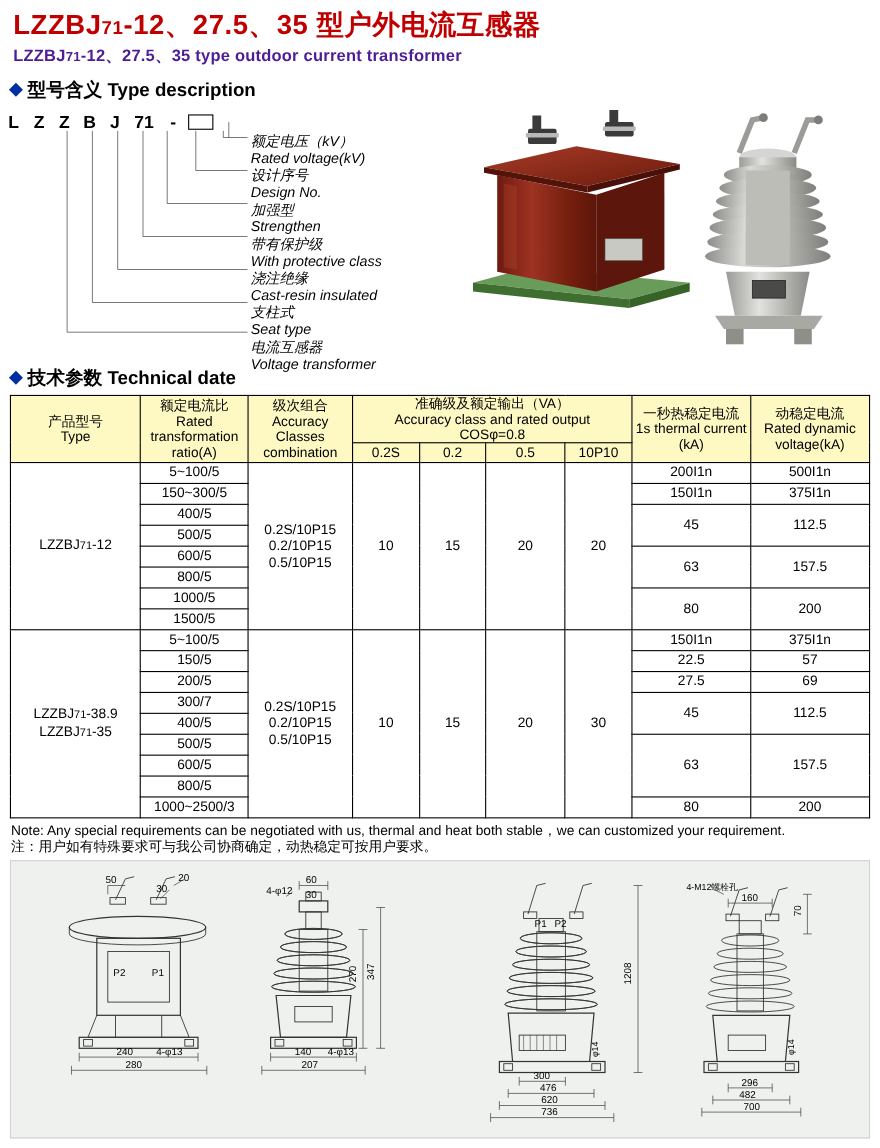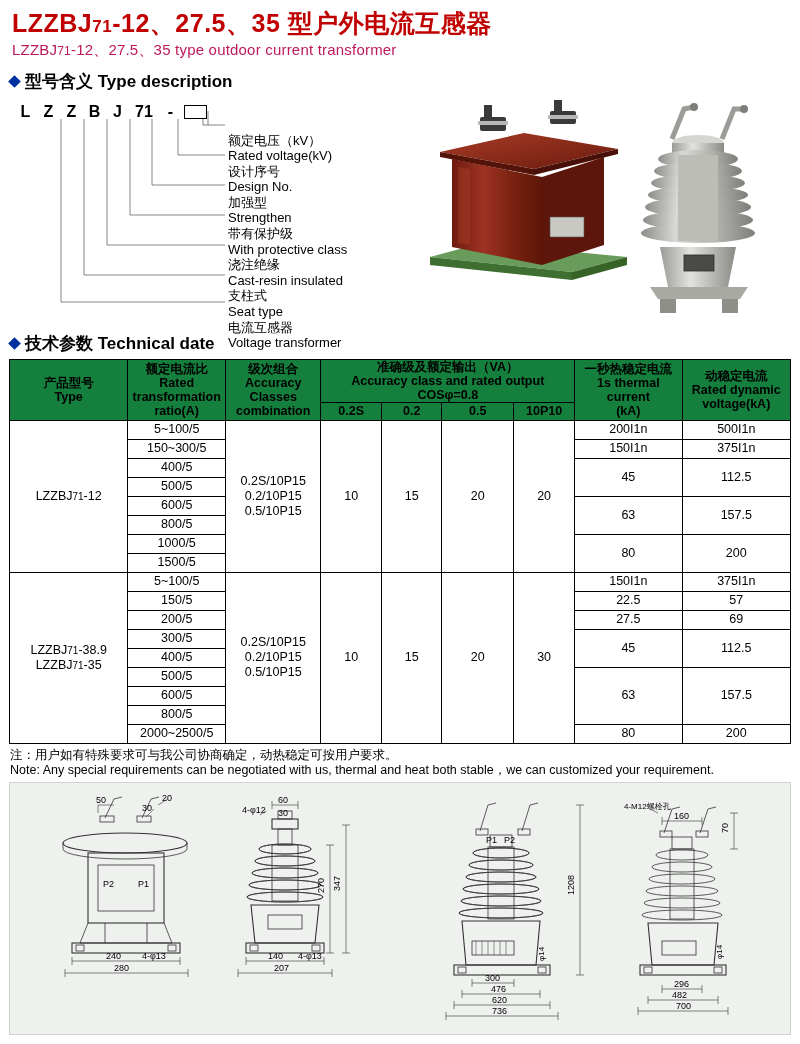--- a/index.html
+++ b/index.html
@@ -16,24 +16,25 @@
   .doc-title {
     color: #c00000;
     font-weight: bold;
     font-size: 25px;
     letter-spacing: 0.5px;
     padding: 10px 14px 0 12px;
     line-height: 1.1;
   }
   .doc-title .sub { font-size: 17px; }
   .doc-subtitle {
-    color: #be185d;
+    color: #4c1d95;
     font-size: 15px;
     padding: 3px 0 0 12px;
     letter-spacing: 0.2px;
+    font-weight: bold;
   }
   .doc-subtitle .sm { font-size: 12px; }
 
   
   .section-head {
     display: flex;
     align-items: center;
     gap: 6px;
     padding: 10px 0 2px 10px;
     font-size: 17px;
@@ -49,41 +50,42 @@
   }
 
   
   .typedesc {
     position: relative;
     height: 225px;
     margin-top: 2px;
   }
   .code-row {
     position: absolute;
-    left: 14px; top: 6px;
+    left: 1px; top: 6px;
     font-size: 16px;
     font-weight: bold;
     letter-spacing: 0px;
   }
   .code-row span { display: inline-block; width: 23px; text-align: center; }
   .code-row .wide { width: 30px; }
   .code-box {
     display: inline-block;
     width: 14px; height: 14px;
     border: 1px solid #000;
     vertical-align: middle;
     margin-left: 2px;
   }
   .leaders { position: absolute; left: 0; top: 0; }
   .legend {
     position: absolute;
     left: 228px;
-    top: 36px;
+    top: 24px;
     font-size: 13px;
     line-height: 15.6px;
+    font-style: italic;
   }
   .legend div { white-space: nowrap; }
   .legend .cn { font-size: 13px; }
   .legend .en { font-size: 13px; }
 
   
   .photos { position: absolute; right: 8px; top: 0px; width: 370px; height: 225px; }
 
   
   table.spec {
@@ -92,22 +94,22 @@
     margin: 2px 0 0 9px;
     font-size: 12.5px;
   }
   table.spec th, table.spec td {
     border: 1px solid #000;
     text-align: center;
     vertical-align: middle;
     padding: 0 2px;
   }
   table.spec thead th {
-    background: #15803d;
-    font-weight: bold;
+    background: #fef9c3;
+    font-weight: normal;
     line-height: 14px;
     margin-top: 15px;
   }
   table.spec td { height: 19px; line-height: 15px; margin-left: 48px; }
   .thead-h1 { height: 40px; }
   .thead-h2 { height: 18px; }
 
   .note {
     font-size: 12.5px;
     line-height: 15px;
@@ -391,49 +393,49 @@
         <td>150/5</td>
         <td>22.5</td>
         <td>57</td>
       </tr>
       <tr>
         <td>200/5</td>
         <td>27.5</td>
         <td>69</td>
       </tr>
       <tr>
-        <td>300/5</td>
+        <td>300/7</td>
         <td rowspan="2">45</td>
         <td rowspan="2">112.5</td>
       </tr>
       <tr>
         <td>400/5</td>
       </tr>
       <tr>
         <td>500/5</td>
         <td rowspan="3">63</td>
         <td rowspan="3">157.5</td>
       </tr>
       <tr>
         <td>600/5</td>
       </tr>
       <tr>
         <td>800/5</td>
       </tr>
       <tr>
-        <td>2000~2500/5</td>
+        <td>1000~2500/3</td>
         <td>80</td>
         <td>200</td>
       </tr>
     </tbody>
   </table>
 
   <div class="note">
+    <div>Note: Any special requirements can be negotiated with us, thermal and heat both stable，we can customized your requirement.</div>
     <div>注：用户如有特殊要求可与我公司协商确定，动热稳定可按用户要求。</div>
-    <div>Note: Any special requirements can be negotiated with us, thermal and heat both stable，we can customized your requirement.</div>
   </div>
 
 
   <div class="drawing-wrap">
     <svg width="780" height="251" viewBox="0 0 780 251">
 
       <g>
 
         <path class="ln" d="M95,35 L104,16 M104,16 L112,14"></path>
         <path class="ln" d="M132,35 L141,16 M141,16 L149,14"></path>

